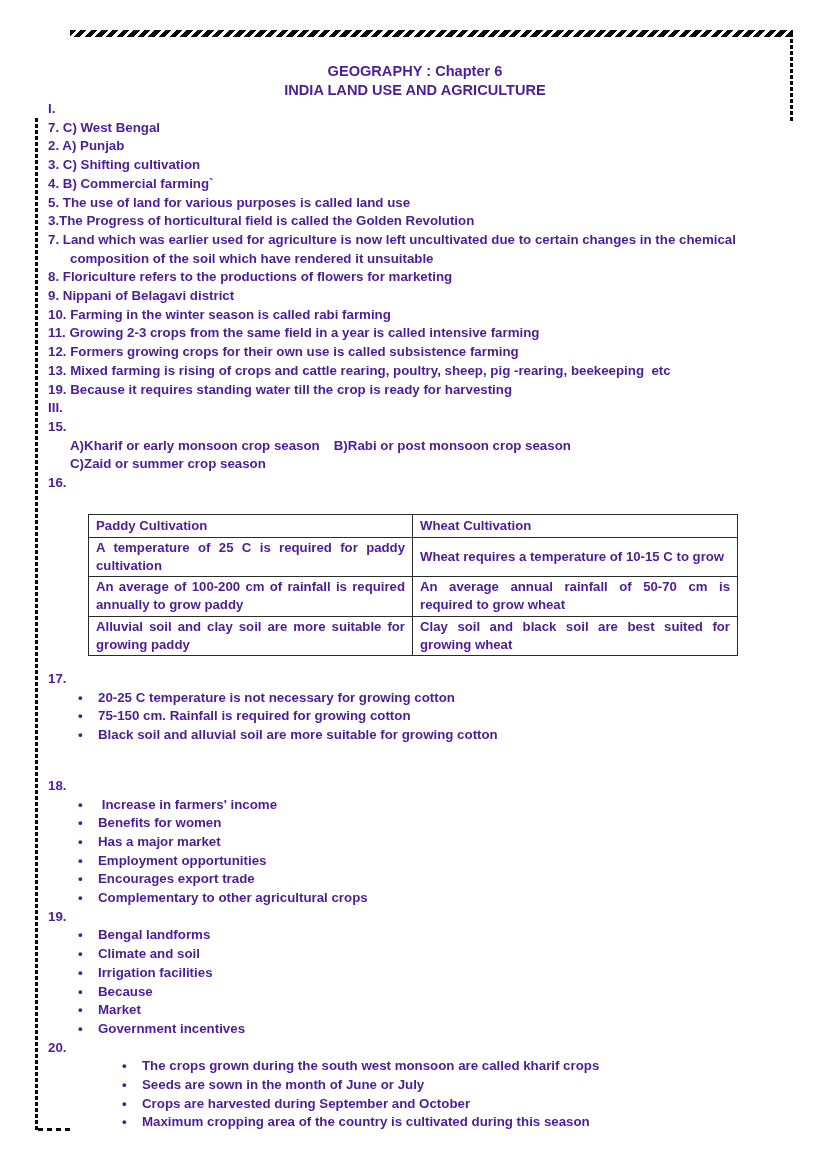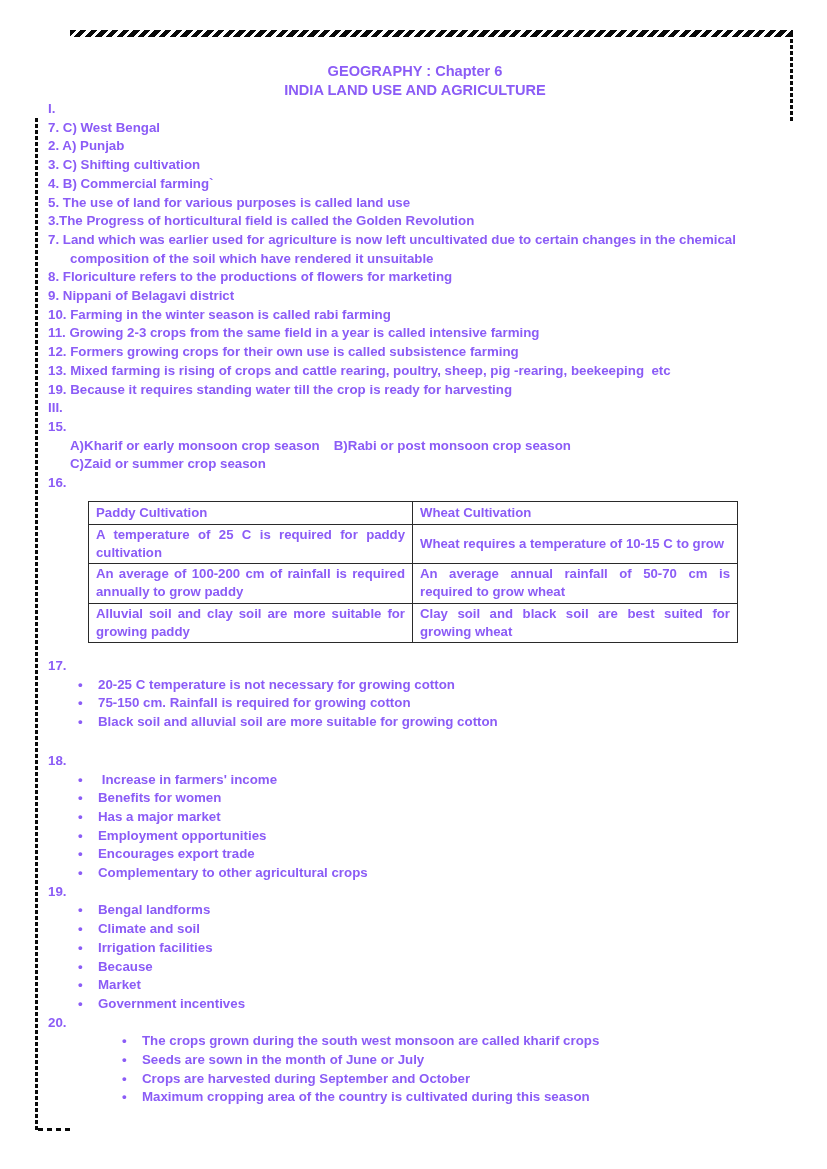--- a/index.html
+++ b/index.html
@@ -1,18 +1,18 @@
 <!DOCTYPE html>
 <html><head>
 <meta charset="utf-8">
 <style>
   html,body { margin:0; padding:0; background:#ffffff; }
   .page {
     position:relative; width:827px; height:1169px; background:#ffffff;
-    font-family:"Liberation Sans", sans-serif; color:#8b5cf6; overflow:hidden;
+    font-family:"Liberation Sans", sans-serif; color:#4c1d95; overflow:hidden;
   }
   
   .border-top {
     position:absolute; left:70px; top:30px; width:723px; height:7px;
     background:repeating-linear-gradient(135deg, #0a0a0a 0 4.5px, #ffffff 4.5px 7.5px);
   }
   .border-right-stub {
     position:absolute; left:790px; top:33px; width:3px; height:88px;
     background:repeating-linear-gradient(180deg, #0a0a0a 0 4px, #ffffff 4px 6px);
   }
@@ -29,24 +29,24 @@
   .line  { font-size:13.3px; line-height:18.7px; font-weight:600; white-space:pre; }
   .hline { font-weight:700; }
   .cont  { padding-left:22px; }
   .q15-line { padding-left:22px; }
   .q15-line .lbl { font-weight:700; }
   .q15-line .txt { }
   .q15-line .lbl-b { margin-left:14px; }
   .b-row { display:flex; padding-left:30px; }
   .b-row .dot { width:20px; flex:0 0 20px; }
   .deep .b-row { padding-left:74px; }
-  .gap-18 { margin-top:20px; }
+  .gap-18 { margin-top:32px; }
   table.ans-table {
     border-collapse:collapse; table-layout:fixed; width:649px;
-    margin:8px 0 14px 40px;
+    margin:21px 0 14px 40px;
   }
   table.ans-table th, table.ans-table td {
     border:1.6px solid #2a2a2a; font-size:13.2px; line-height:18.2px;
     padding:1px 7px; vertical-align:middle;
   }
   table.ans-table th { text-align:left; font-weight:700; height:20px; }
   table.ans-table td { text-align:justify; font-weight:600; }
 </style>
 </head>
 <body>

